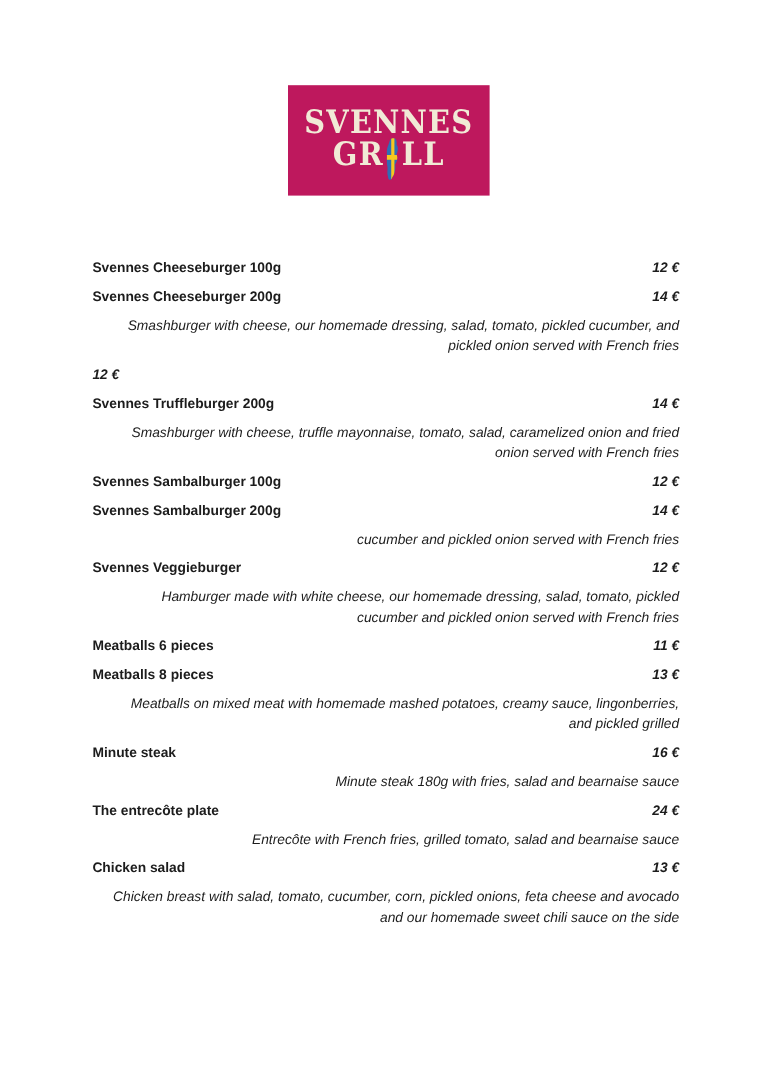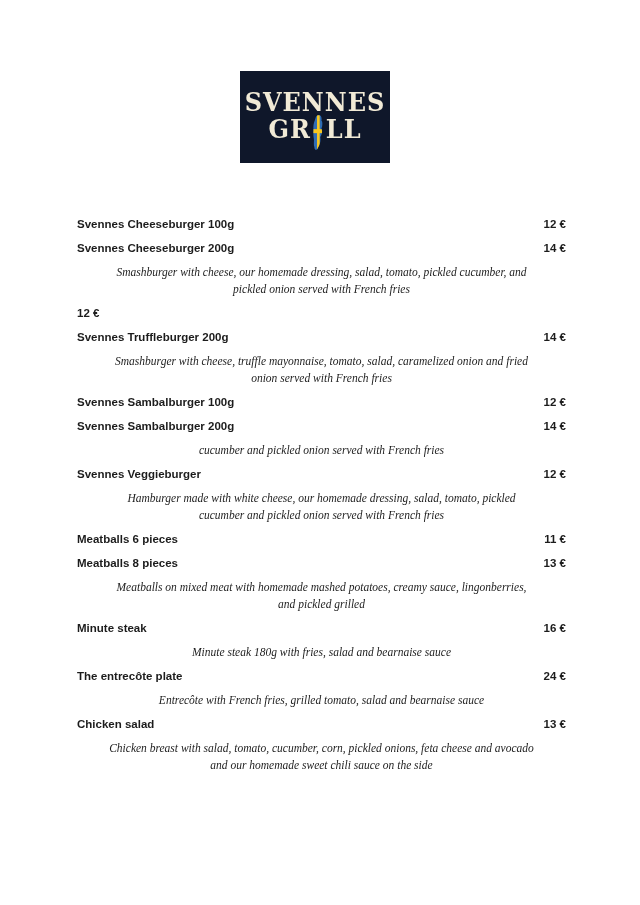--- a/index.html
+++ b/index.html
@@ -13,22 +13,22 @@
     position: relative;
     width: 640px; height: 905px;
     background: #ffffff;
     overflow: hidden;
   }
 
   
   .logo-box {
     position: absolute;
     left: 240px; top: 71px;
-    width: 150px; height: 92px;
-    background: #0f172a;
+    width: 168px; height: 92px;
+    background: #be185d;
     display: flex; flex-direction: column;
     align-items: center; justify-content: center;
   }
   .logo-line {
     font-family: "DejaVu Serif", serif;
     font-weight: bold;
     color: #f1ead6;
     line-height: 1;
     letter-spacing: 1px;
     white-space: nowrap;
@@ -57,28 +57,27 @@
   .item-row {
     display: flex;
     justify-content: space-between;
     align-items: center;
     font-weight: bold;
     font-size: 11.5px;
     line-height: 17px;
     margin-bottom: 7px;
   }
   .item-name { text-align: left; }
-  .item-price { text-align: right; white-space: nowrap; }
+  .item-price { text-align: right; white-space: nowrap; font-style: italic; }
   .item-desc {
     font-style: italic;
     font-size: 11.5px;
     line-height: 17px;
     margin: 0 0 7px 0;
-    text-align: center;
-    font-family: Liberation Serif, serif;
+    text-align: right;
   }
   .desc-line { display: block; }
 </style>
 </head>
 <body>
 
 <div class="page">
 
   <div class="logo-box">
     <div class="logo-line logo-line1">SVENNES</div>

